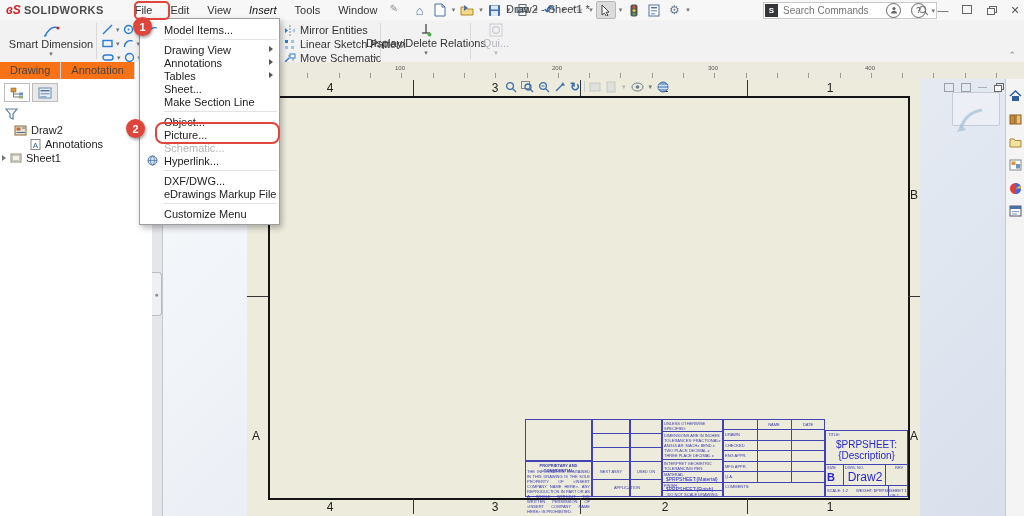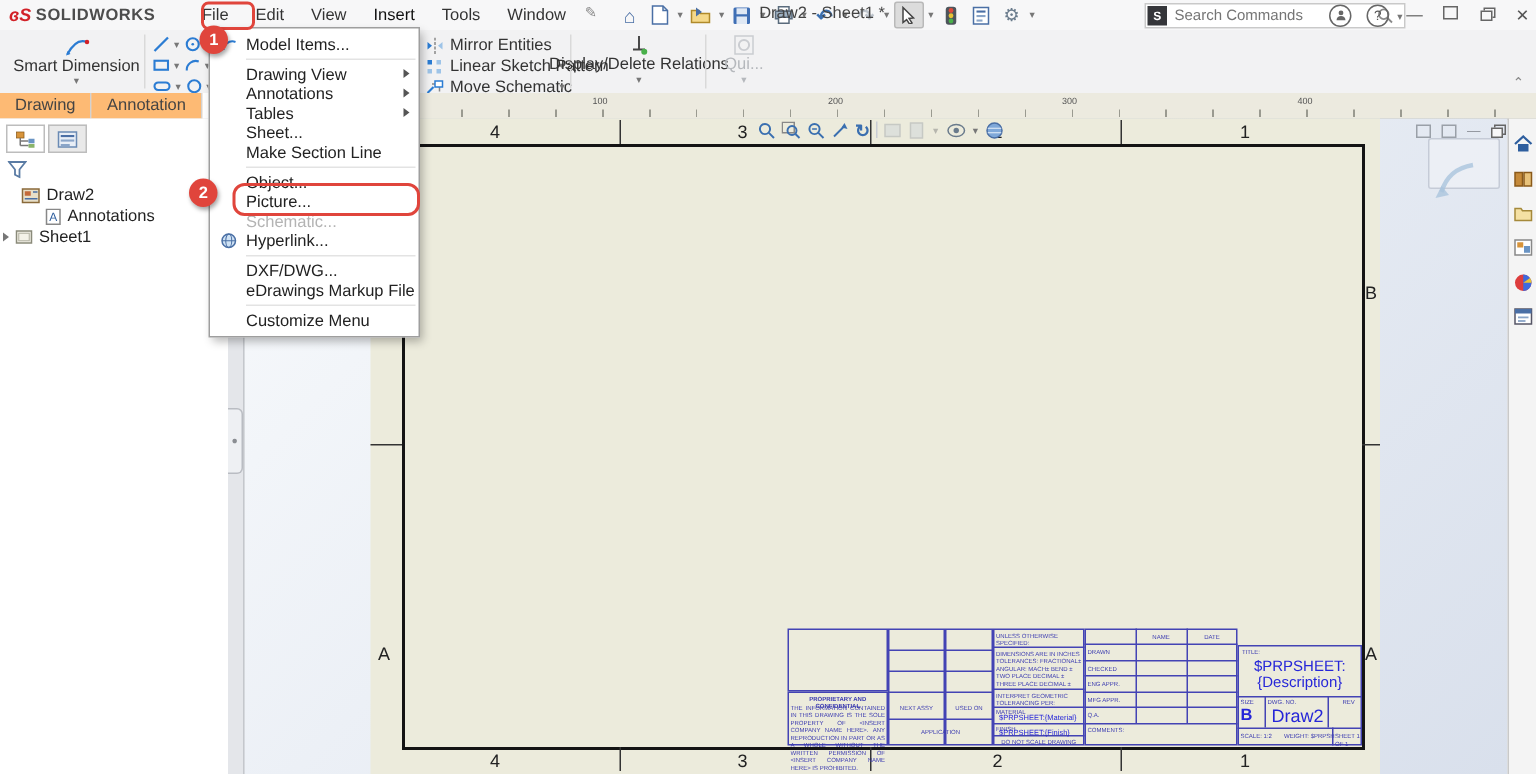--- a/index.html
+++ b/index.html
@@ -10,21 +10,21 @@
   .noselect{user-select:none;}
 
   
   .titlebar{left:0;top:0;width:1024px;height:20px;background:#f7f7f8;
             border-bottom:4px solid #6d28d9;display:flex;align-items:center;font-size:11px;color:#333;}
   .sw-logo{display:flex;align-items:center;margin-left:6px;}
   .sw-mark{color:#d22128;font-weight:bold;font-size:12px;font-style:italic;margin-right:3px;}
   .sw-name{font-weight:bold;color:#4d4d4d;letter-spacing:.4px;font-size:11px;}
   .menubar{display:flex;margin-left:22px;}
   .menubar .m{padding:2px 9px;cursor:default;}
-  .menubar .m.active{color:#111;}
+  .menubar .m.active{color:#111;font-style:italic;}
   .pin{color:#8a8a8a;font-size:10px;margin-left:2px;transform:rotate(45deg);}
   .qat{display:flex;align-items:center;margin-left:14px;gap:2px;}
   .qat .btn{display:flex;align-items:center;justify-content:center;width:18px;height:16px;}
   .qat .btn.sel{background:#dcdcdc;border:1px solid #b9b9b9;border-radius:2px;}
   .caret{font-size:7px;color:#777;margin:0 1px;}
   .doc-title{position:absolute;left:50%;transform:translateX(-50%);top:3px;font-size:11px;color:#444;margin-left:36px;}
   .searchbox{position:absolute;left:763px;top:2px;width:172px;height:15px;background:#fff;
              border:1px solid #c9c9c9;display:flex;align-items:center;font-size:10px;}
   .searchbox .slogo{width:13px;height:13px;background:#35363a;color:#fff;font-size:8px;
              display:flex;align-items:center;justify-content:center;margin:0 3px 0 1px;font-weight:bold;}
@@ -43,21 +43,21 @@
   .cmdbar{left:0;top:20px;width:1024px;height:42px;background:#f2f2f3;border-bottom:1px solid #dcdcdc;}
   .cmdlabel{font-size:11px;color:#333;white-space:nowrap;}
   .gray{color:#b5b8bc !important;text-align:center;}
   .vsep{position:absolute;top:3px;width:1px;height:36px;background:#d9d9d9;}
   .bigbtn{position:absolute;display:flex;flex-direction:column;align-items:center;}
   .rowbtn{position:absolute;display:flex;align-items:center;gap:4px;font-size:11px;color:#333;}
   .collapse{position:absolute;right:8px;top:30px;color:#888;font-size:9px;}
 
   
   .tabrow{left:0;top:62px;width:1024px;height:17px;background:#e9e9ea;border-bottom:1px solid #c9c9c9;display:flex;}
-  .tab{padding:2px 10px;font-size:11px;color:#444;border-right:1px solid #d2d2d2;background:#fdba74;}
+  .tab{padding:2px 10px;font-size:11px;color:#444;border-right:1px solid #d2d2d2;background:#f97316;}
   .tab.active{background:#fff;font-weight:bold;color:#111;}
   .ruler{position:absolute;left:152px;top:62px;width:872px;height:17px;background:#eceadf;
          border-bottom:1px solid #a9a9a0;
          background-image:repeating-linear-gradient(to right,transparent 0,transparent 30.3px,#9a9a90 30.3px,#9a9a90 31.3px);
          background-size:100% 5px;background-repeat:no-repeat;background-position:0 11px;
          background-color:#eceadf;}
   .rlabel{position:absolute;top:3px;font-size:6px;color:#555;transform:translateX(-50%);}
 
   
   .lpanel{left:0;top:79px;width:152px;height:437px;background:#ffffff;border-right:1px solid #c9c9c9;}

